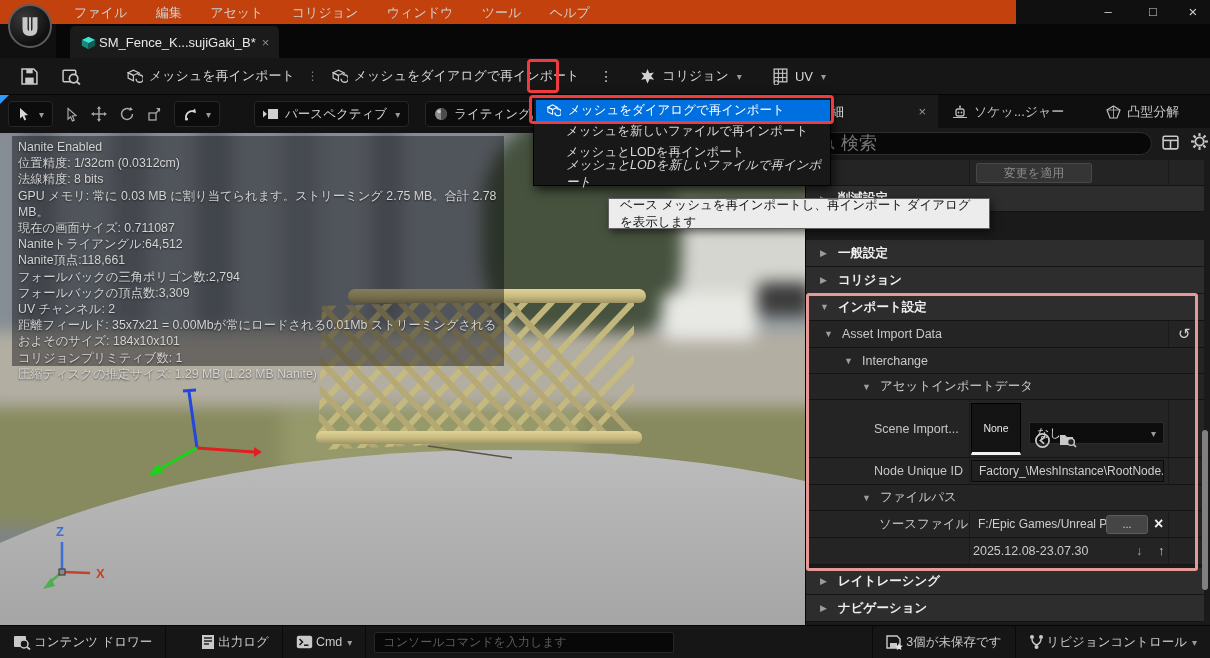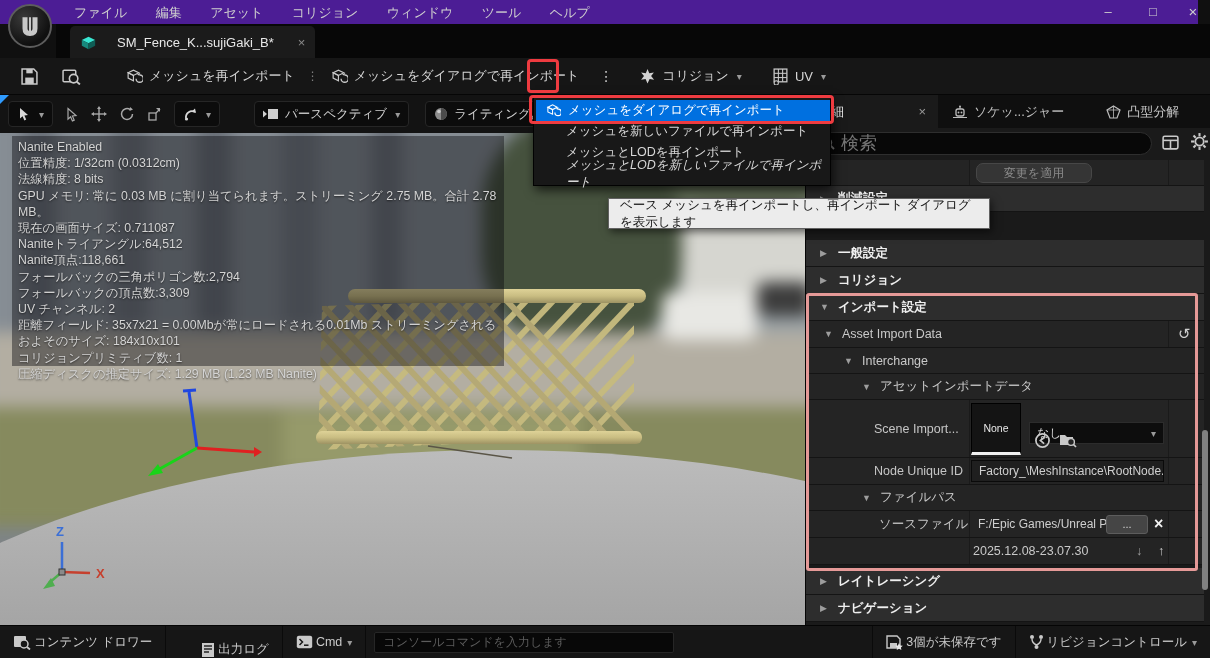--- a/index.html
+++ b/index.html
@@ -2,32 +2,32 @@
 <html><head>
 <meta charset="utf-8">
 <style>
   * { margin:0; padding:0; box-sizing:border-box; }
   html,body { width:1210px; height:658px; background:#0c0c0c; overflow:hidden;
     font-family:"Liberation Sans","DejaVu Sans",sans-serif; }
   .abs { position:absolute; }
   #app { position:relative; width:1210px; height:658px; background:#101010; color:#cfcfcf; }
 
   
-  #titlebar { left:0; top:0; width:1198px; height:24px; background:#4c1d95; }
+  #titlebar { left:0; top:0; width:1016px; height:24px; background:#c2410c; }
   .menu-item { display:inline-block; color:#cfcfcf; font-size:13px; padding:4px 12px; cursor:default; }
   #ue-logo { left:8px; top:4px; width:44px; height:44px; border-radius:50%;
     background:radial-gradient(circle at 35% 30%, #3a3a3a, #101010 70%);
     border:2px solid #5d5d5d; z-index:30; display:flex; align-items:center; justify-content:center; }
   #ue-logo svg { width:30px; height:30px; }
   .win-btn { top:4px; width:30px; height:18px; color:#cfcfcf; font-size:13px; text-align:center; line-height:16px; }
 
   
   #tabrow { left:56px; top:24px; width:1154px; height:34px; background:#070707; }
   #asset-tab { left:14px; top:2px; height:32px; background:#1b1b1b; border-radius:5px 5px 0 0;
-    display:flex; align-items:center; padding:0 10px; gap:20px; }
+    display:flex; align-items:center; padding:0 10px; gap:2px; }
   #asset-tab .tab-title { color:#e8e8e8; font-size:13px; }
   #asset-tab .tab-close { color:#8a8a8a; font-size:13px; margin-left:4px; }
 
   
   #toolbar { left:0; top:58px; width:1210px; height:37px; background:#161616; border-bottom:1px solid #060606;
     display:flex; align-items:center; font-size:13px; color:#d6d6d6; }
   .tb-icon { width:22px; height:22px; display:inline-flex; align-items:center; justify-content:center; color:#c9c9c9; }
   .tb-btn { display:flex; align-items:center; gap:6px; padding:0 8px; height:30px; }
   .dots-sep { color:#7e7e7e; font-size:12px; padding:0 4px; }
   .chev { color:#9a9a9a; font-size:10px; margin-left:2px; }
@@ -75,21 +75,21 @@
   .row { position:absolute; left:0; width:398px; border-bottom:1px solid #141414; display:flex; align-items:center;
     font-size:12.5px; color:#c9c9c9; }
   .hdr { background:#2d2d2d; font-weight:bold; color:#efefef; gap:8px; }
   .sub { background:#242424; gap:8px; }
   .tri { color:#9d9d9d; font-size:9px; width:10px; display:inline-block; }
   .colsep { position:absolute; left:163px; top:0; bottom:0; width:1px; background:#1a1a1a; }
   .colsep2 { position:absolute; left:362px; top:0; bottom:0; width:1px; background:#1a1a1a; }
   .val-box { background:#1f1f1f; border:1px solid #0a0a0a; height:22px; display:flex; align-items:center;
     padding:0 7px; color:#cfcfcf; font-size:12px; white-space:nowrap; overflow:hidden; }
   #apply-btn { position:absolute; left:170px; top:3px; width:116px; height:20px; background:#353535;
-    border:1px solid #474747; border-radius:7px; color:#8b8b8b; font-size:12px; text-align:center; line-height:18px; }
+    border:1px solid #474747; border-radius:2px; color:#8b8b8b; font-size:12px; text-align:center; line-height:18px; }
   #none-thumb { position:absolute; left:165px; top:3px; width:50px; height:52px; background:#141414;
     border:1px solid #000; border-bottom:3px solid #f2f2f2; color:#e8e8e8; font-size:10.5px;
     display:flex; align-items:center; justify-content:center; }
   #none-select { position:absolute; left:223px; top:22px; width:135px; height:22px; background:#0d0d0d;
     border:1px solid #2c2c2c; display:flex; align-items:center; justify-content:space-between;
     padding:0 7px; color:#d6d6d6; font-size:12px; }
   #scroll-thumb { left:396px; top:335px; width:6px; height:160px; background:#808080; border-radius:3px; }
 
   
   #statusbar { left:0; top:625px; width:1210px; height:33px; background:#161616; border-top:1px solid #050505;
@@ -562,21 +562,21 @@
 
   <div id="statusbar" class="abs">
     <div class="sb-btn">
       <svg width="18" height="16" viewBox="0 0 18 16">
           <rect x="1" y="2" width="12" height="11" rx="1" fill="#c9c9c9"></rect>
           <circle cx="11" cy="10" r="4" fill="#161616" stroke="#c9c9c9" stroke-width="1.5"></circle>
           <line x1="14" y1="13" x2="17" y2="15.5" stroke="#c9c9c9" stroke-width="1.8"></line>
         </svg>
       <span>コンテンツ ドロワー</span>
     </div>
-    <div class="sb-btn" style="margin-left:22px;align-items:flex-end;">
+    <div class="sb-btn" style="margin-left:22px;">
       <svg width="14" height="16" viewBox="0 0 14 16">
           <rect x="1" y="1" width="12" height="14" fill="#c9c9c9"></rect>
           <g stroke="#161616" stroke-width="1.4">
             <line x1="3" y1="4" x2="11" y2="4"></line>
             <line x1="3" y1="7" x2="11" y2="7"></line>
             <line x1="3" y1="10" x2="8" y2="10"></line>
           </g>
         </svg>
       <span>出力ログ</span>
     </div>

